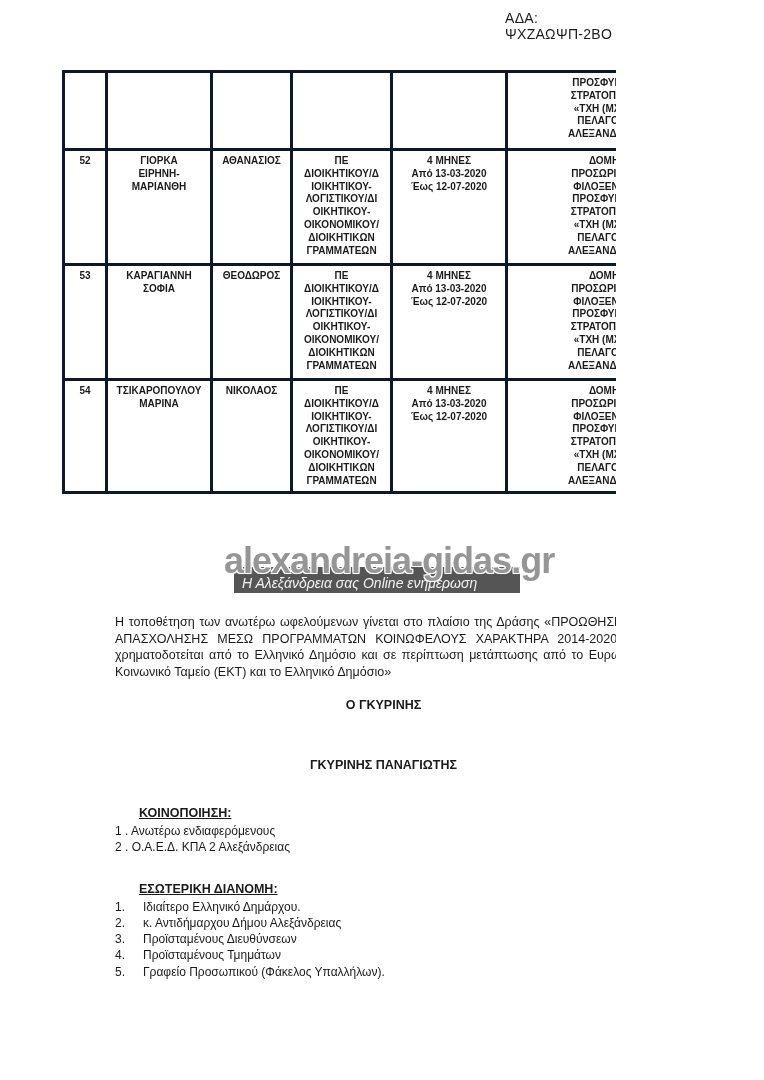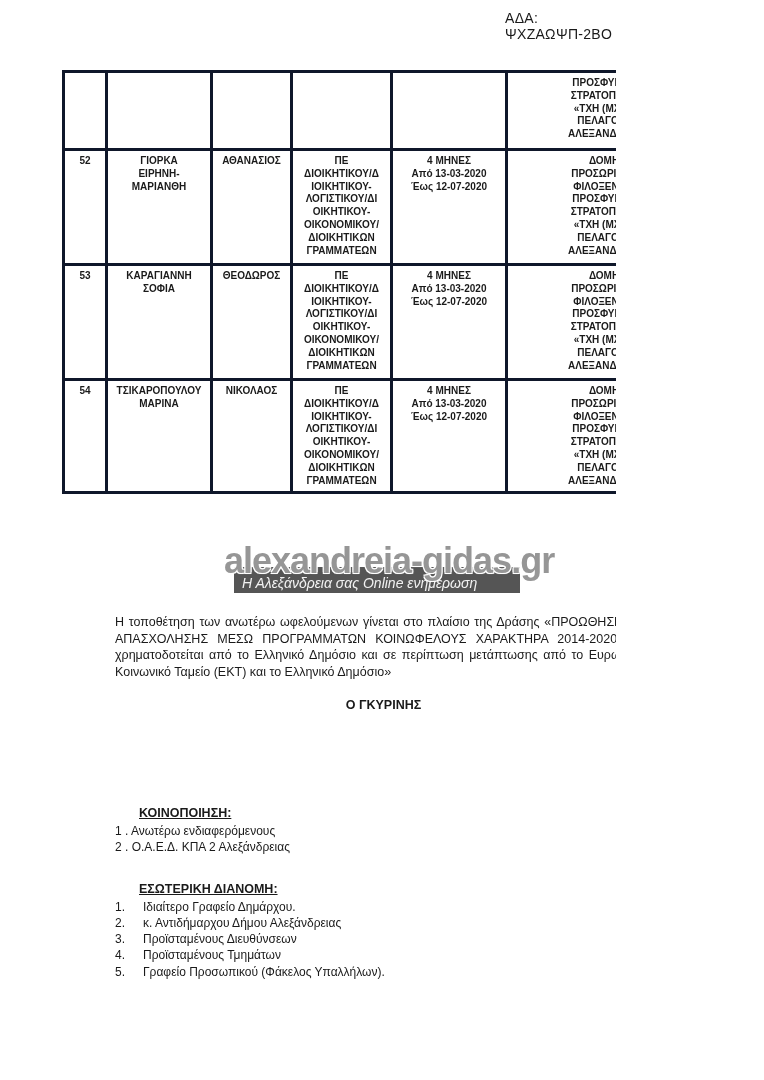--- a/index.html
+++ b/index.html
@@ -144,32 +144,33 @@
   <div class="watermark">
     <div class="wm-band">
       <span>Η Αλεξάνδρεια σας Online ενημέρωση</span>
     </div>
     <div class="wm-site">alexandreia-gidas.gr</div>
   </div>
 
   <div class="body-par">Η τοποθέτηση των ανωτέρω ωφελούμενων γίνεται στο πλαίσιο της Δράσης «ΠΡΟΩΘΗΣΗ ΤΗΣ ΑΠΑΣΧΟΛΗΣΗΣ ΜΕΣΩ ΠΡΟΓΡΑΜΜΑΤΩΝ ΚΟΙΝΩΦΕΛΟΥΣ ΧΑΡΑΚΤΗΡΑ 2014-2020, που χρηματοδοτείται από το Ελληνικό Δημόσιο και σε περίπτωση μετάπτωσης από το Ευρωπαϊκό Κοινωνικό Ταμείο (ΕΚΤ) και το Ελληνικό Δημόσιο»</div>
 
   <div class="sig-title">Ο ΓΚΥΡΙΝΗΣ</div>
+  <div class="sig-name">ΓΚΥΡΙΝΗΣ ΠΑΝΑΓΙΩΤΗΣ</div>
 
   <div class="notif">
     <div class="notif-h">ΚΟΙΝΟΠΟΙΗΣΗ:</div>
     <div class="notif-item">1 . Ανωτέρω  ενδιαφερόμενους</div>
     <div class="notif-item">2 . Ο.Α.Ε.Δ. ΚΠΑ 2 Αλεξάνδρειας</div>
   </div>
 
   <div class="dist">
     <div class="dist-h">ΕΣΩΤΕΡΙΚΗ ΔΙΑΝΟΜΗ:</div>
     <div class="dist-item">
       <span class="dist-num">1.</span>
-      <span class="dist-text">Ιδιαίτερο Γραφείο Δημάρχου.</span>
+      <span class="dist-text">Ιδιαίτερο Ελληνικό Δημάρχου.</span>
     </div>
     <div class="dist-item">
       <span class="dist-num">2.</span>
       <span class="dist-text">κ. Αντιδήμαρχου Δήμου Αλεξάνδρειας</span>
     </div>
     <div class="dist-item">
       <span class="dist-num">3.</span>
       <span class="dist-text">Προϊσταμένους Διευθύνσεων</span>
     </div>
     <div class="dist-item">

